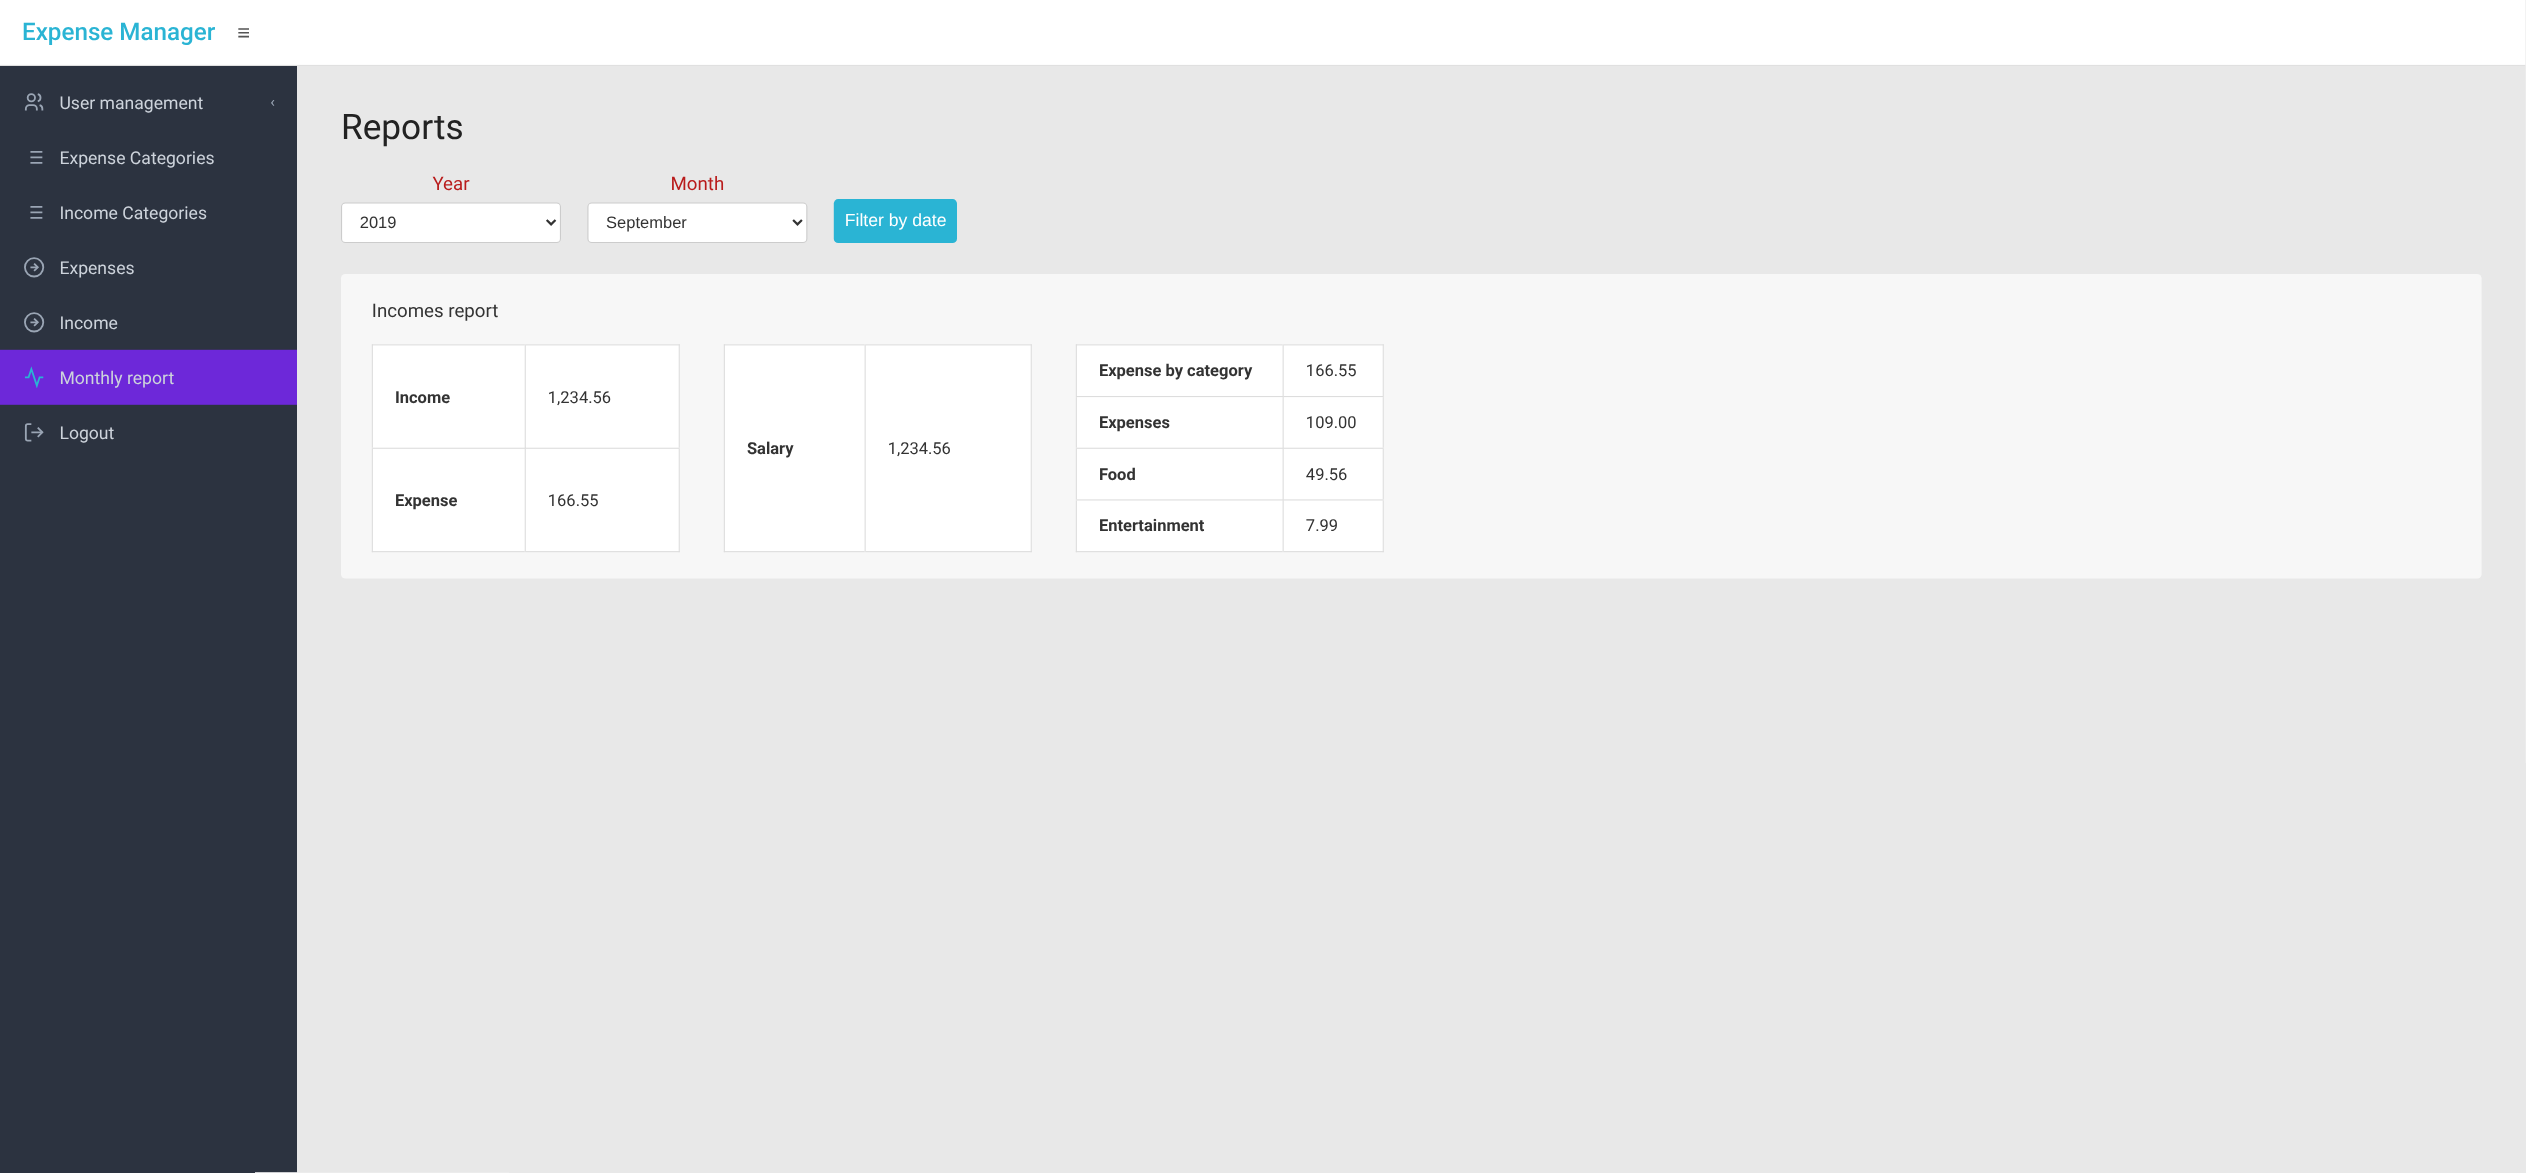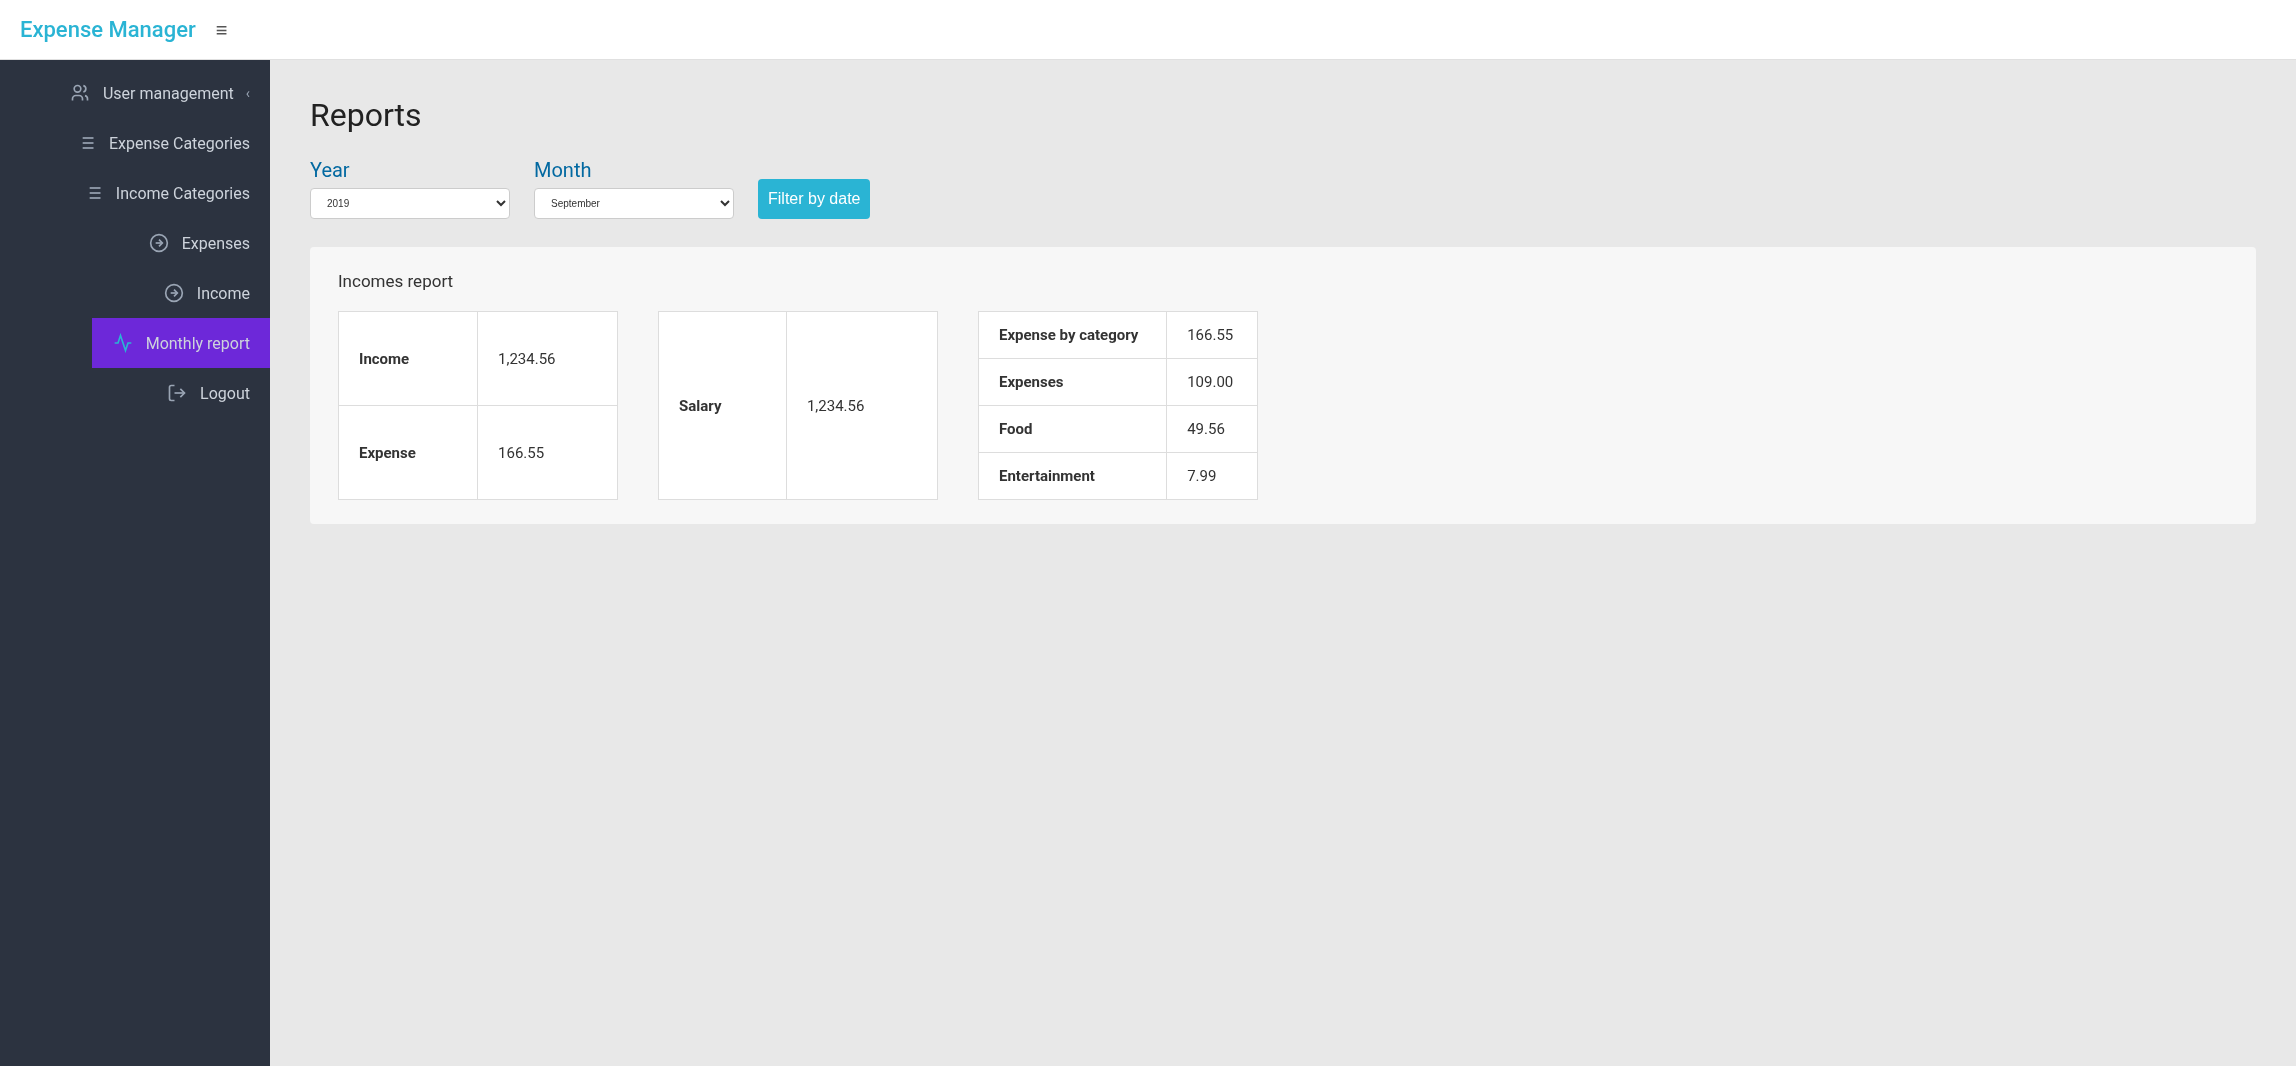--- a/index.html
+++ b/index.html
@@ -35,21 +35,20 @@
     }
 
     
     .sidebar {
       background: #2c3340;
       width: 270px;
       flex-shrink: 0;
       display: flex;
       flex-direction: column;
       padding-top: 8px;
-      align-items: flex-end;
     }
     .sidebar-item {
       display: flex;
       align-items: center;
       padding: 14px 20px;
       color: #cdd3db;
       font-size: 16px;
       cursor: pointer;
       gap: 12px;
       transition: background 0.15s;
@@ -85,29 +84,30 @@
 
     
     .filter-row {
       display: flex;
       align-items: flex-end;
       gap: 24px;
       margin-bottom: 28px;
     }
     .filter-group { display: flex; flex-direction: column; gap: 6px; }
     .filter-label {
-      font-size: 20px;
-      color: #0369a1;
+      font-size: 17px;
+      color: #b91c1c;
+      text-align: center;
     }
     .filter-select {
       appearance: auto;
       border: 1px solid #ccc;
       border-radius: 4px;
       padding: 8px 12px;
-      font-size: 10px;
+      font-size: 15px;
       background: #fff;
       width: 200px;
       cursor: pointer;
       color: #333;
     }
     .filter-button {
       background: #2ab4d4;
       color: #fff;
       border: none;
       border-radius: 4px;

